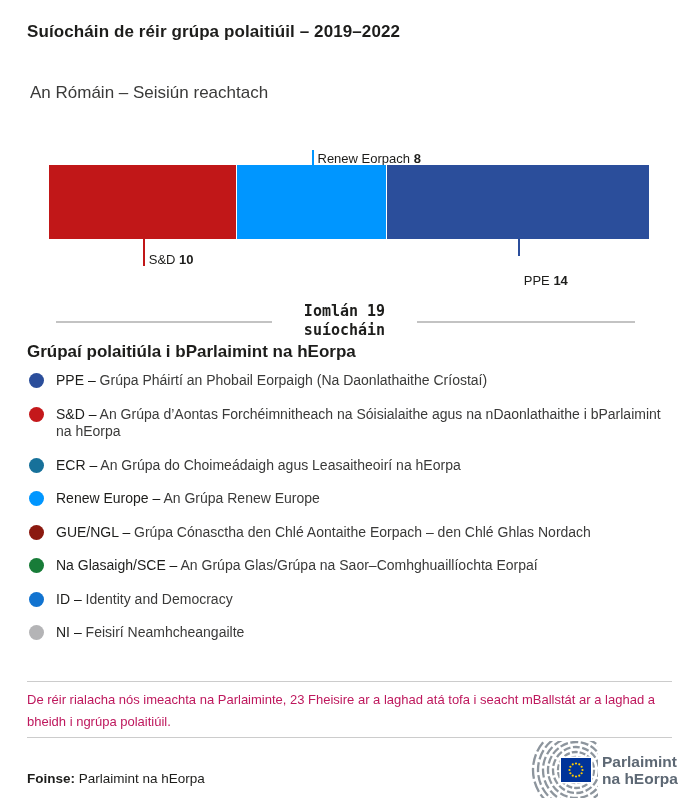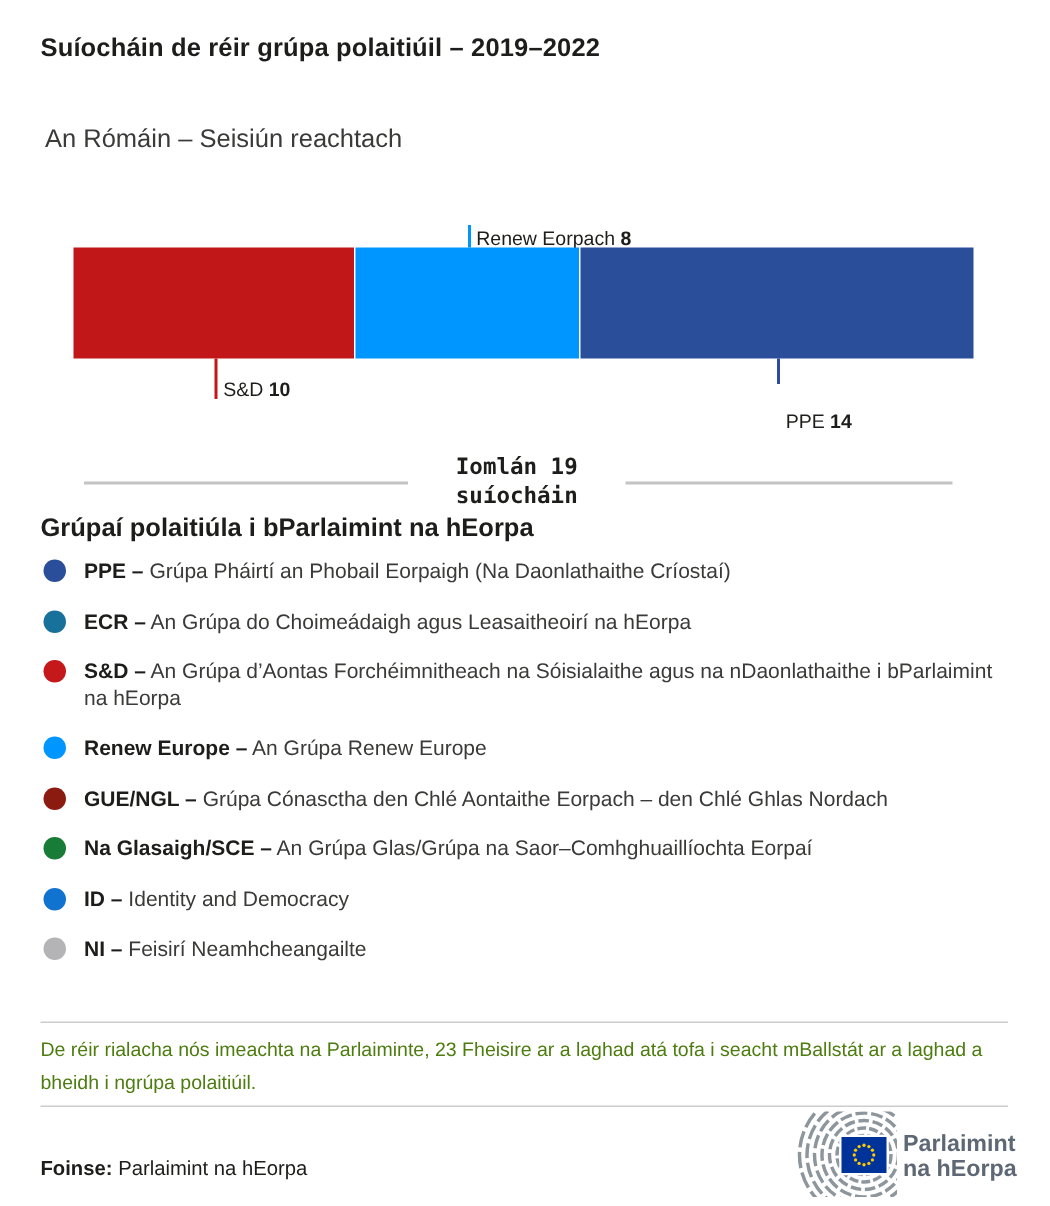--- a/index.html
+++ b/index.html
@@ -28,25 +28,25 @@
   .total-text{
     position:absolute;left:272px;top:302px;width:145px;text-align:center;
     font-family:"DejaVu Sans Mono",monospace;font-weight:700;font-size:15px;line-height:19px;color:#1d1d1b;
   }
   
   .legend-heading{position:absolute;left:27px;top:342px;font-size:17px;font-weight:700;}
   .legend{position:absolute;left:27px;top:372px;width:648px;}
   .legend-item{display:flex;align-items:flex-start;margin-bottom:16px;}
   .dot{width:15px;height:15px;border-radius:50%;flex:0 0 15px;margin:1px 12px 0 2px;}
   .legend-text{font-size:14px;line-height:17.5px;color:#3a3a39;max-width:618px;}
-  .legend-text b{color:#1d1d1b;font-weight:700;}
+  .legend-text b{color:#1d1d1b;font-weight:400;}
   
   .foot-rule{position:absolute;left:27px;width:645px;height:1px;background:#cccccc;}
   .fr-top{top:681px;} .fr-bottom{top:737px;}
-  .footnote{position:absolute;left:27px;top:689px;width:650px;font-size:13px;line-height:22px;color:#4d7c0f;}
+  .footnote{position:absolute;left:27px;top:689px;width:650px;font-size:13px;line-height:22px;color:#be185d;}
   .source{position:absolute;left:27px;top:771px;font-size:13.5px;color:#1d1d1b;}
   .source b{font-weight:700;}
   
   .ep-logo{position:absolute;left:528px;top:740px;width:152px;height:62px;}
   .ep-logo svg{display:block;}
 </style>
 </head>
 <body>
 
 <div class="page">
@@ -82,26 +82,26 @@
   <div class="total-rule rule-right"></div>
 
   <div class="legend-heading">Grúpaí polaitiúla i bParlaimint na hEorpa</div>
 
   <div class="legend">
     <div class="legend-item">
       <span class="dot" style="background: rgb(43, 78, 155);"></span>
       <span class="legend-text"><b>PPE –</b> <span>Grúpa Pháirtí an Phobail Eorpaigh (Na Daonlathaithe Críostaí)</span></span>
     </div>
     <div class="legend-item">
+      <span class="dot" style="background: rgb(196, 24, 27);"></span>
+      <span class="legend-text"><b>S&amp;D –</b> <span>An Grúpa d’Aontas Forchéimnitheach na Sóisialaithe agus na nDaonlathaithe i bParlaimint na hEorpa</span></span>
+    </div>
+    <div class="legend-item">
       <span class="dot" style="background: rgb(23, 113, 154);"></span>
       <span class="legend-text"><b>ECR –</b> <span>An Grúpa do Choimeádaigh agus Leasaitheoirí na hEorpa</span></span>
-    </div>
-    <div class="legend-item">
-      <span class="dot" style="background: rgb(196, 24, 27);"></span>
-      <span class="legend-text"><b>S&amp;D –</b> <span>An Grúpa d’Aontas Forchéimnitheach na Sóisialaithe agus na nDaonlathaithe i bParlaimint na hEorpa</span></span>
     </div>
     <div class="legend-item">
       <span class="dot" style="background: rgb(0, 150, 255);"></span>
       <span class="legend-text"><b>Renew Europe –</b> <span>An Grúpa Renew Europe</span></span>
     </div>
     <div class="legend-item">
       <span class="dot" style="background: rgb(139, 26, 16);"></span>
       <span class="legend-text"><b>GUE/NGL –</b> <span>Grúpa Cónasctha den Chlé Aontaithe Eorpach – den Chlé Ghlas Nordach</span></span>
     </div>
     <div class="legend-item">

